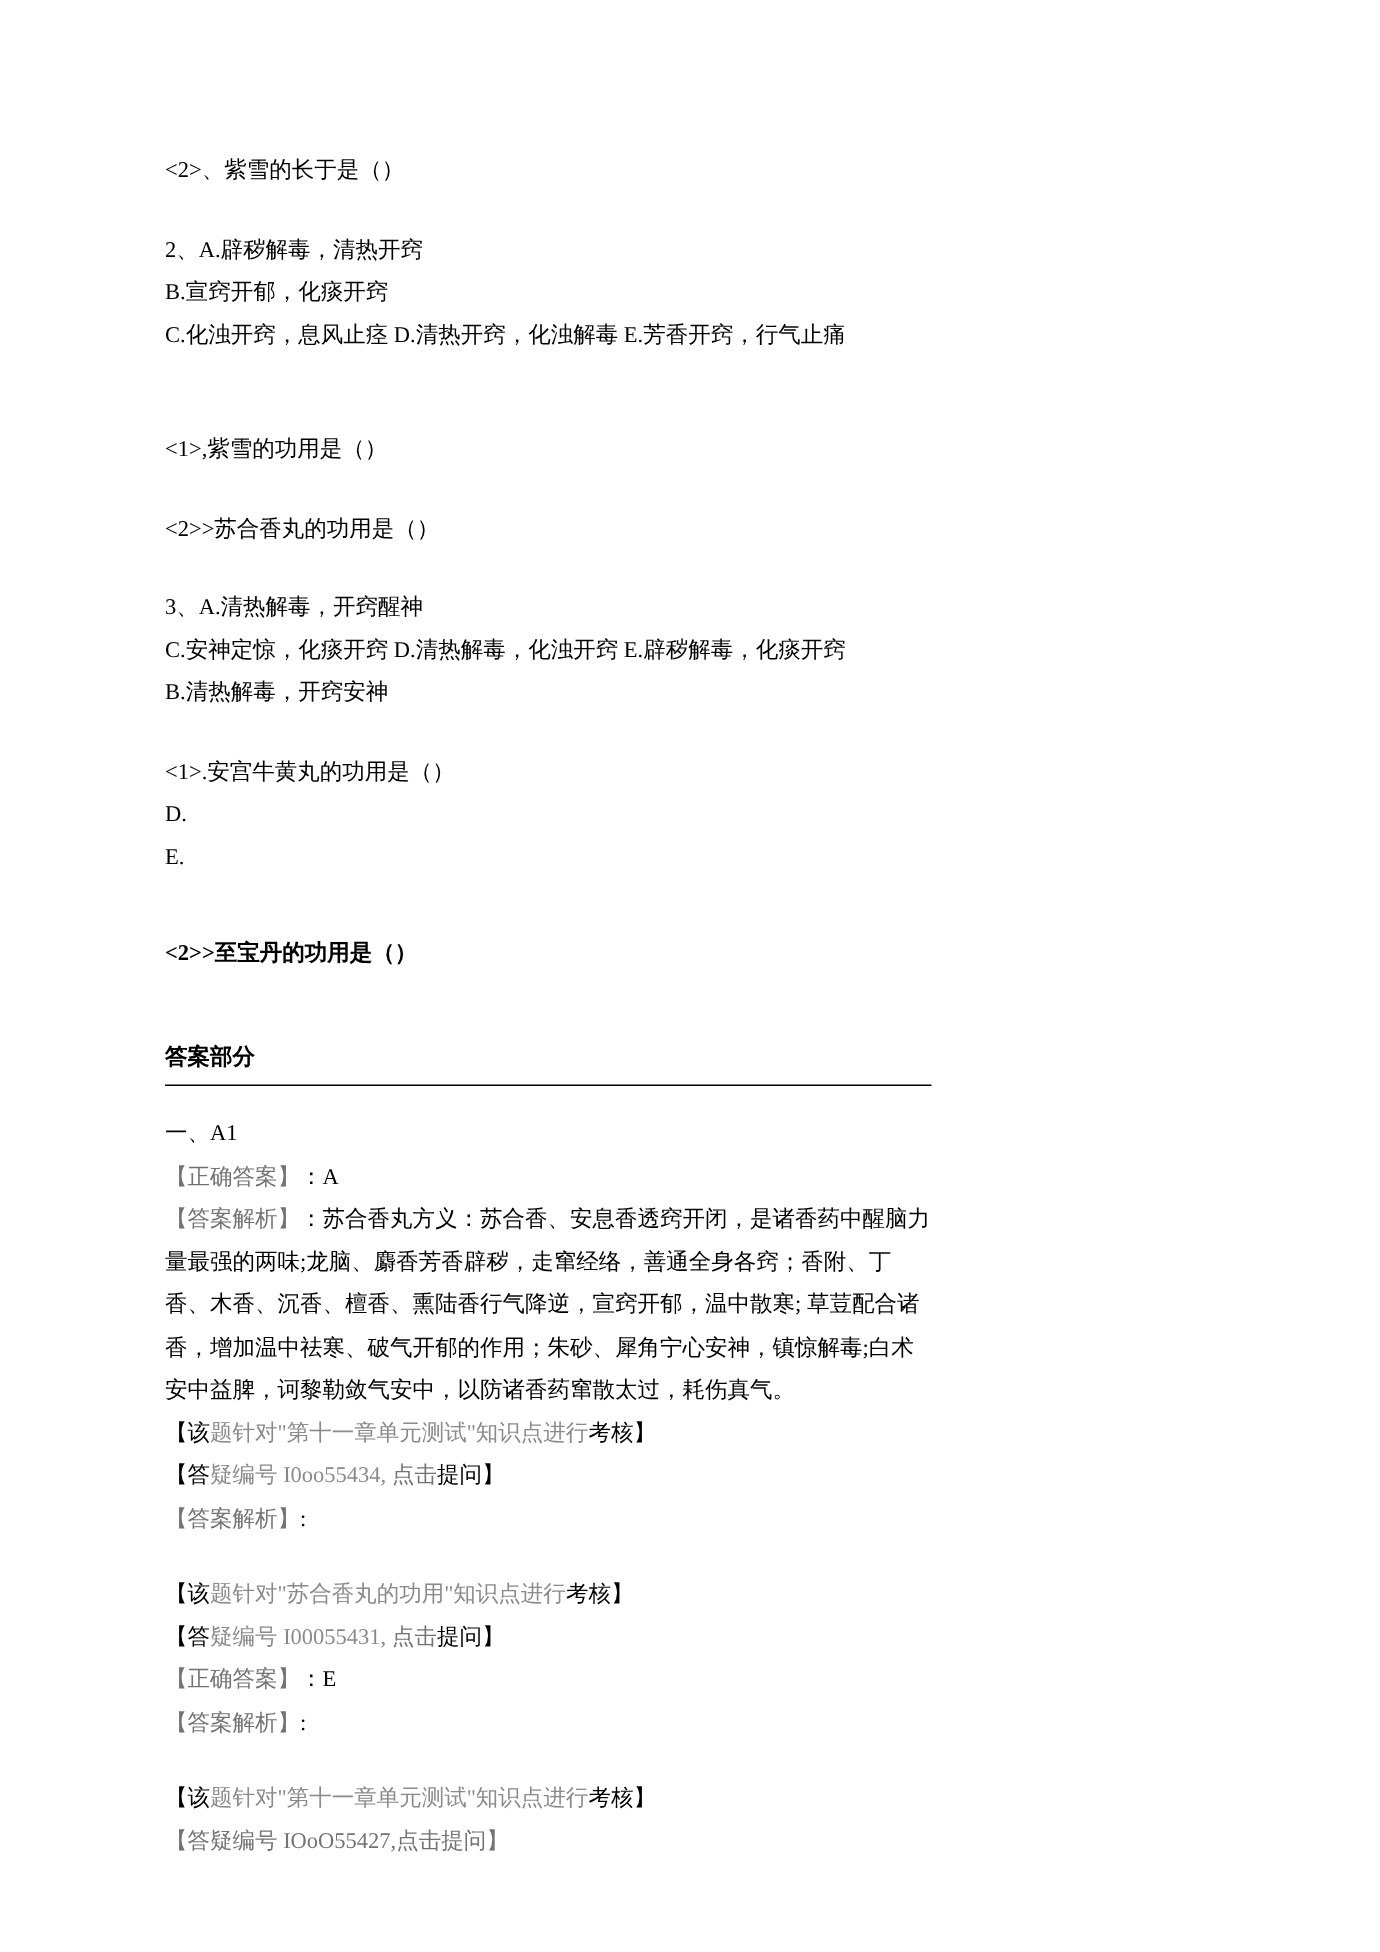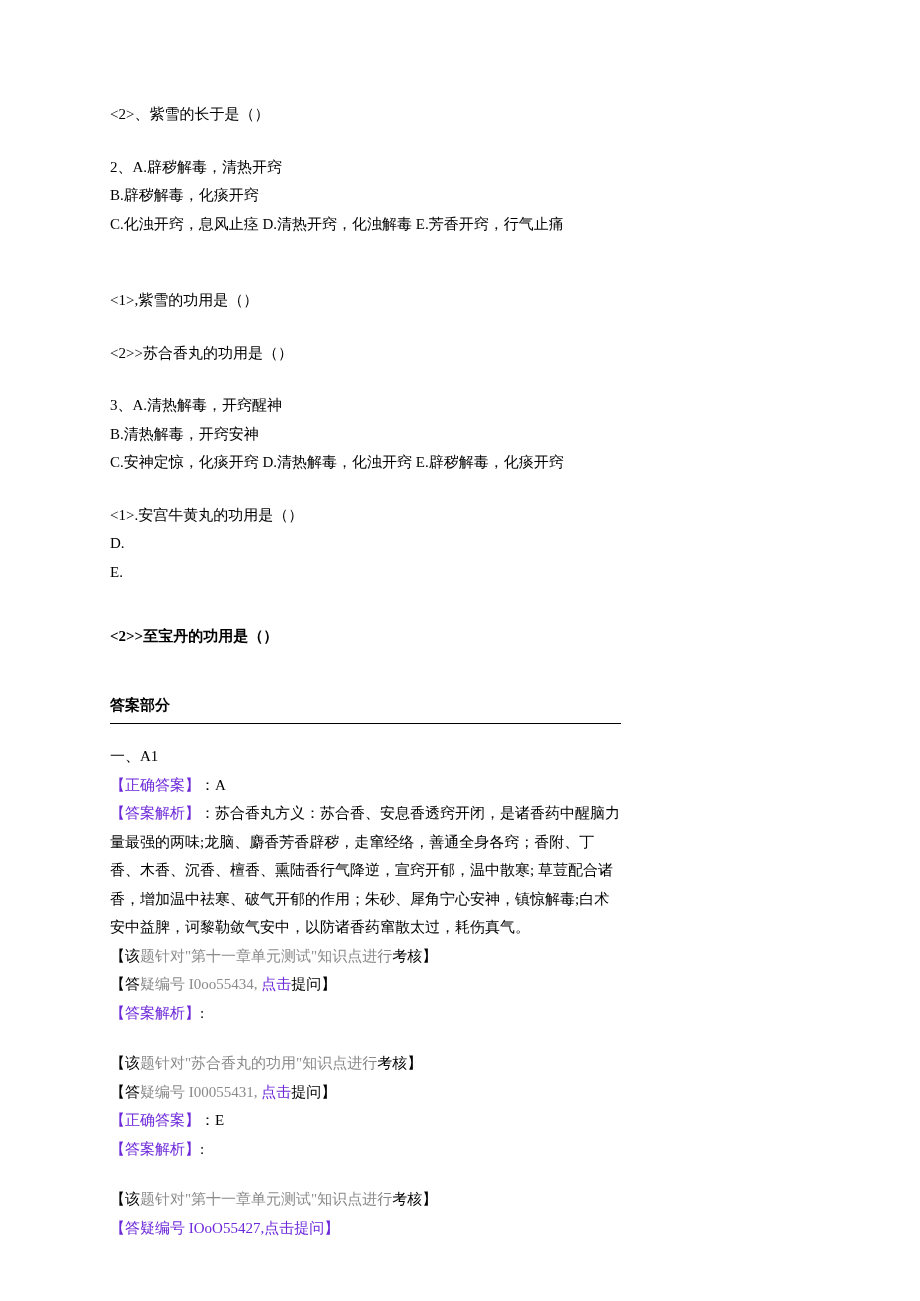--- a/index.html
+++ b/index.html
@@ -28,56 +28,56 @@
     font-weight: bold;
   }
   .section-title {
     font-weight: bold;
     border-bottom: 1px solid #000;
     padding-bottom: 4px;
     margin-top: 40px;
     margin-bottom: 18px;
   }
   .blue {
-    color: #6d28d9;
+    color: #737373;
   }
   .gray {
     color: #8a8a8a;
   }
   .black {
     color: #000;
   }
 </style>
 </head>
 <body>
 
 <div class="page">
 
   <div class="block">
     <span class="line">&lt;2&gt;、紫雪的长于是（）</span>
   </div>
 
   <div class="block">
     <span class="line">2、A.辟秽解毒，清热开窍</span>
-    <span class="line">B.辟秽解毒，化痰开窍</span>
+    <span class="line">B.宣窍开郁，化痰开窍</span>
     <span class="line">C.化浊开窍，息风止痉 D.清热开窍，化浊解毒 E.芳香开窍，行气止痛</span>
   </div>
 
   <div class="block" style="margin-top:48px;">
     <span class="line">&lt;1&gt;,紫雪的功用是（）</span>
   </div>
 
   <div class="block">
     <span class="line">&lt;2&gt;&gt;苏合香丸的功用是（）</span>
   </div>
 
   <div class="block">
     <span class="line">3、A.清热解毒，开窍醒神</span>
+    <span class="line">C.安神定惊，化痰开窍 D.清热解毒，化浊开窍 E.辟秽解毒，化痰开窍</span>
     <span class="line">B.清热解毒，开窍安神</span>
-    <span class="line">C.安神定惊，化痰开窍 D.清热解毒，化浊开窍 E.辟秽解毒，化痰开窍</span>
   </div>
 
   <div class="block" style="">
     <span class="line">&lt;1&gt;.安宫牛黄丸的功用是（）</span>
     <span class="line">D.</span>
     <span class="line">E.</span>
   </div>
 
   <div class="block centered" style="margin-top:36px;">
     <span>&lt;2&gt;&gt;至宝丹的功用是（）</span>

